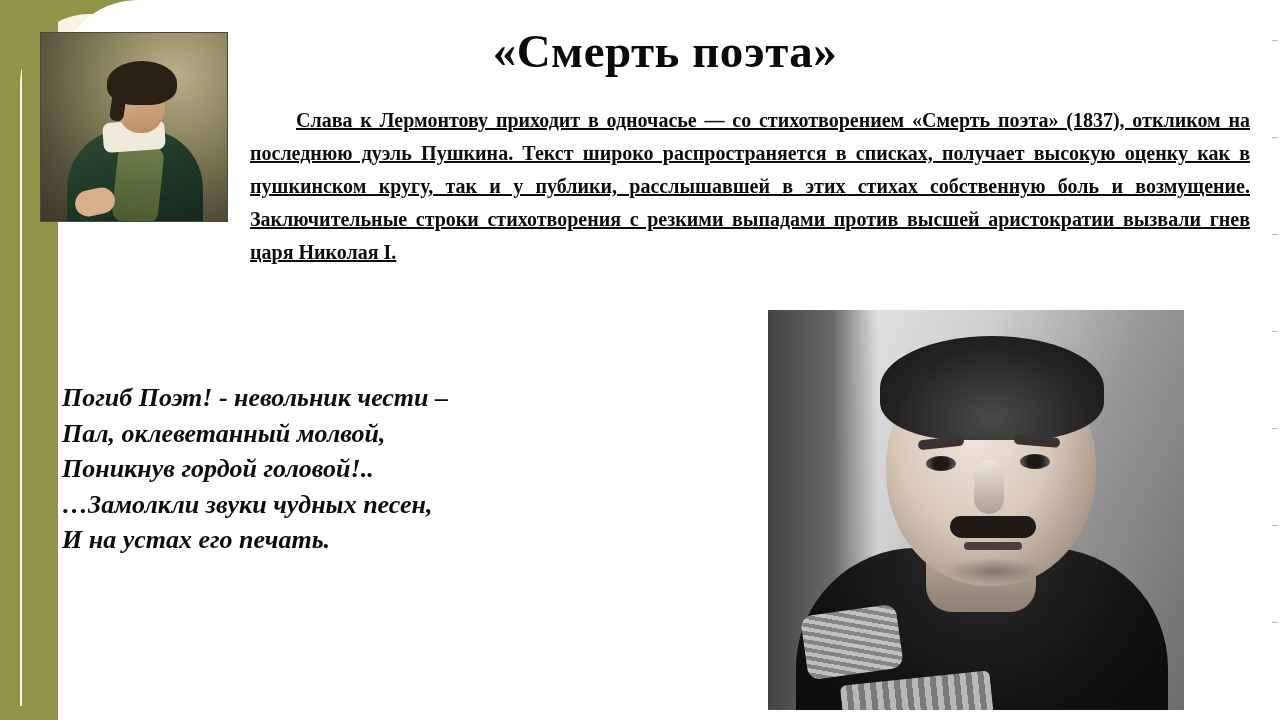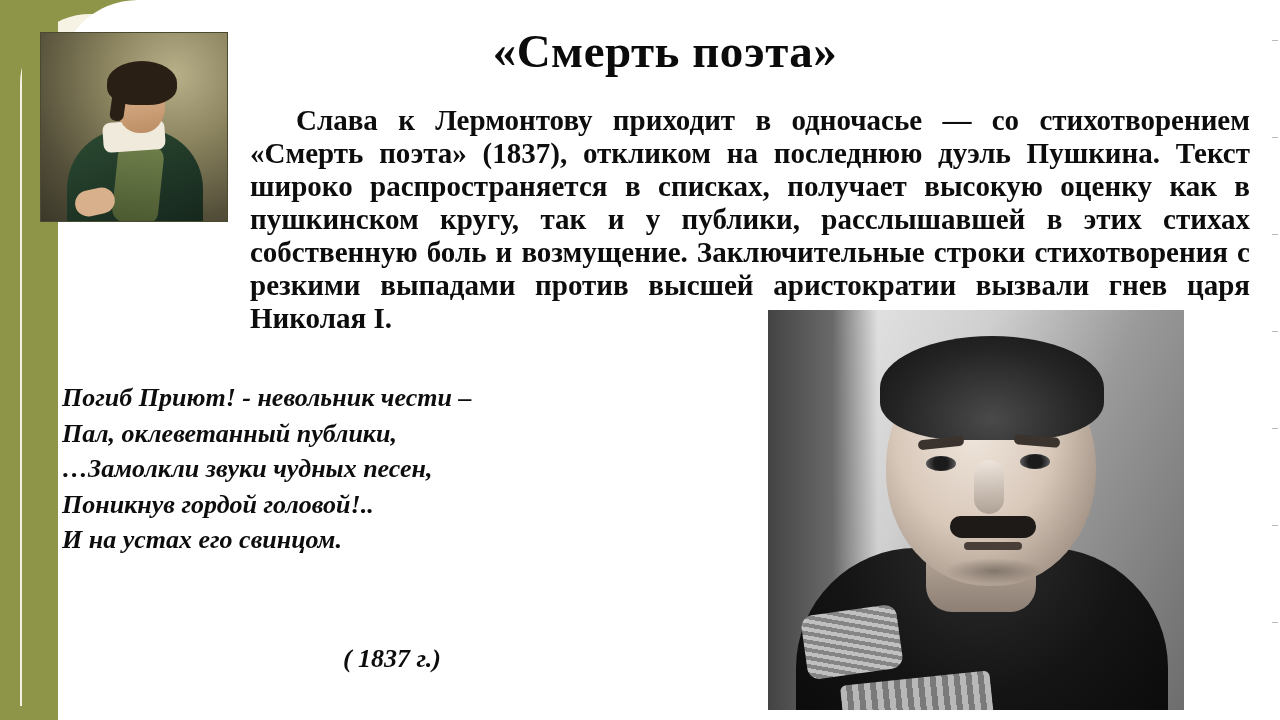--- a/index.html
+++ b/index.html
@@ -151,26 +151,27 @@
     transform: rotate(-12deg);
   }
 
   
   .body-text {
     position: absolute;
     left: 250px;
     top: 104px;
     width: 1000px;
     font-family: "Liberation Serif", serif;
-    font-size: 29px;
+    font-size: 20px;
     font-weight: bold;
     line-height: 33px;
     color: #0d0d0d;
     text-align: justify;
     text-indent: 46px;
+    text-decoration: underline;
   }
 
   
   .poem {
     position: absolute;
     left: 62px;
     top: 380px;
     width: 660px;
     font-family: "Liberation Serif", serif;
     font-style: italic;
@@ -335,27 +336,26 @@
     <div class="hair"></div>
     <div class="sideburn"></div>
     <div class="hand"></div>
   </div>
 
   <div class="title">«Смерть поэта»</div>
 
   <div class="body-text">Слава к Лермонтову приходит в одночасье — со стихотворением «Смерть поэта» (1837), откликом на последнюю дуэль Пушкина. Текст широко распространяется в списках, получает высокую оценку как в пушкинском кругу, так и у публики, расслышавшей в этих стихах собственную боль и возмущение. Заключительные строки стихотворения с резкими выпадами против высшей аристократии вызвали гнев царя Николая I.</div>
 
   <div class="poem">
-    <div class="line">Погиб Приют! - невольник чести –</div>
-    <div class="line">Пал, оклеветанный публики,</div>
+    <div class="line">Погиб Поэт! - невольник чести –</div>
+    <div class="line">Пал, оклеветанный молвой,</div>
+    <div class="line">Поникнув гордой головой!..</div>
     <div class="line">…Замолкли звуки чудных песен,</div>
-    <div class="line">Поникнув гордой головой!..</div>
-    <div class="line">И на устах его свинцом.</div>
-  </div>
-  <div class="poem-date">( 1837 г.)</div>
+    <div class="line">И на устах его печать.</div>
+  </div>
 
   <div class="lermontov">
     <div class="ground"></div>
     <div class="dark-left"></div>
     <div class="uniform"></div>
     <div class="epaulette"></div>
     <div class="braid"></div>
     <div class="neck"></div>
     <div class="head"></div>
     <div class="hair"></div>

